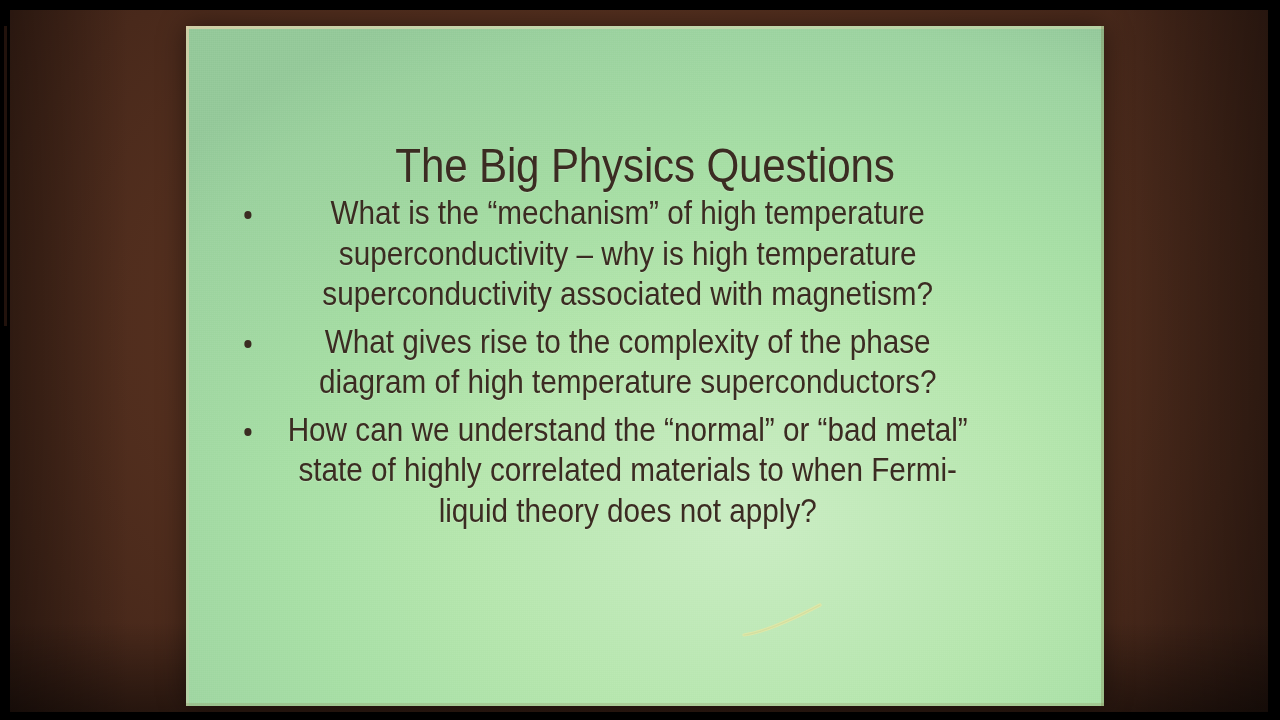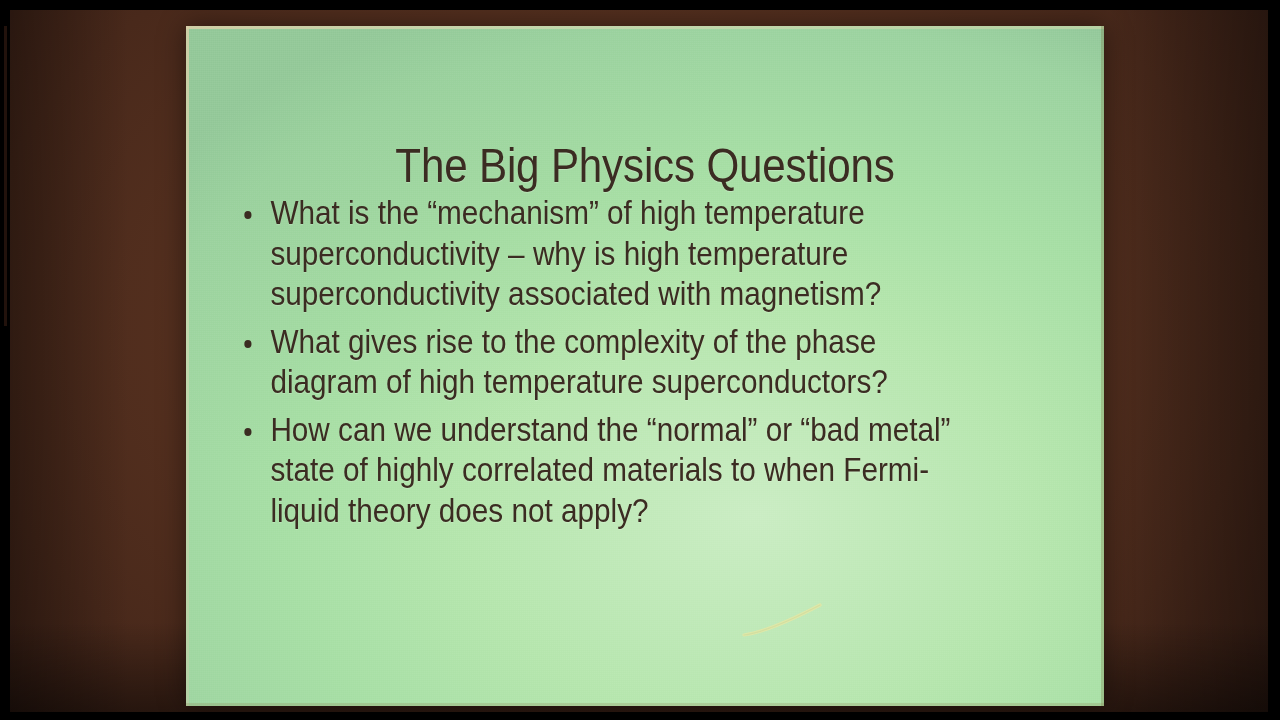--- a/index.html
+++ b/index.html
@@ -144,20 +144,21 @@
   }
 
   #bullet-list {
     position: absolute;
     left: 52px;
     top: 167px;
     width: 830px;
     margin: 0;
     padding: 0;
     list-style: none;
+    text-align: center;
   }
   .bullet-item {
     position: relative;
     padding-left: 36px;
     margin-bottom: 7px;
     font-size: 33px;
     line-height: 40.5px;
     font-weight: 400;
     color: #3b2c22;
     transform: scaleX(0.90);

